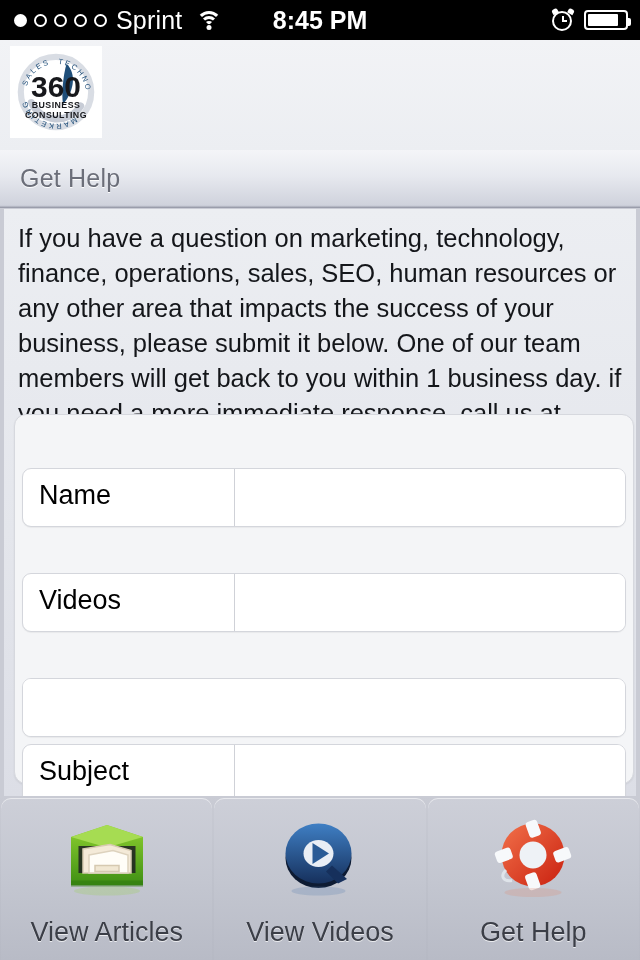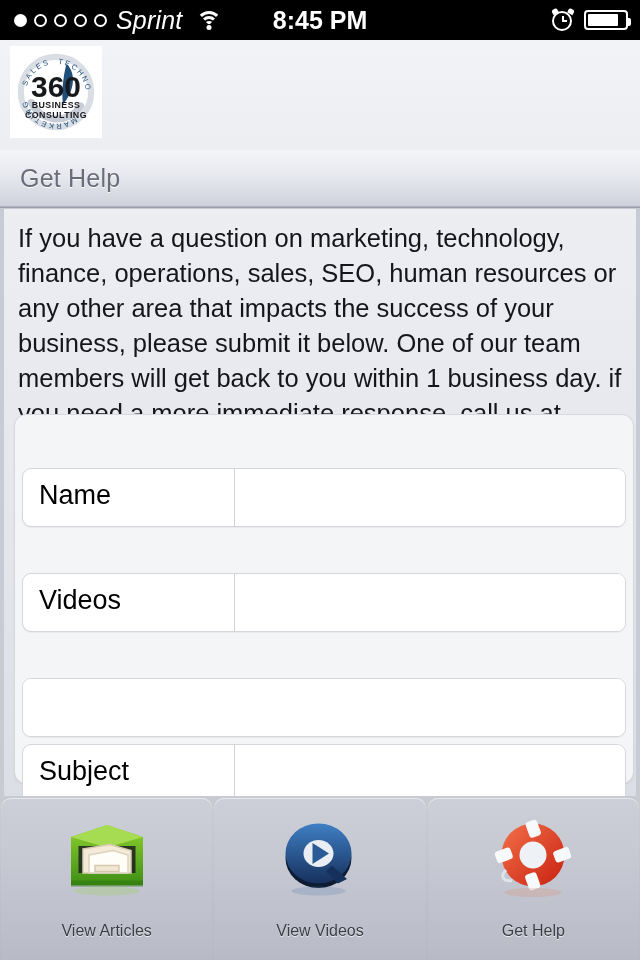--- a/index.html
+++ b/index.html
@@ -10,21 +10,21 @@
     overflow:hidden;
   }
   #app { position:relative; width:640px; height:960px; }
 
   
   .statusbar{
     position:absolute; top:0; left:0; width:640px; height:40px;
     background:#000; color:#fff;
     display:flex; align-items:center;
   }
-  .sb-left{ display:flex; align-items:center; gap:9px; padding-left:14px; flex:1;font-style:italic; }
+  .sb-left{ display:flex; align-items:center; gap:9px; padding-left:14px; flex:1; }
   .dots{ display:flex; align-items:center; gap:7px; }
   .dot{ width:13px; height:13px; border-radius:50%; border:2px solid #fff; }
   .dot.filled{ background:#fff; }
   .carrier{ font-size:25px; letter-spacing:.2px; }
   .wifi{ display:inline-block; width:26px; height:20px; position:relative; margin-left:4px; }
   .wifi i{ position:absolute; left:50%; transform:translateX(-50%); border:3px solid #fff;
            border-bottom-color:transparent; border-left-color:transparent; border-right-color:transparent;
            border-radius:50%; }
   .wifi i:nth-child(1){ width:26px; height:26px; top:1px; }
   .wifi i:nth-child(2){ width:17px; height:17px; top:6px; }
@@ -123,22 +123,22 @@
   .tab{
     flex:1; position:relative;
     background:linear-gradient(180deg,#cdcfd8 0%, #c3c6d0 52%, #b8bbc6 100%);
     border-radius:10px 10px 0 0;
     margin:2px 1px 0 1px;
     display:flex; flex-direction:column; align-items:center; justify-content:flex-start;
     box-shadow:inset 0 1px 0 rgba(255,255,255,.55);
   }
   .tab .ico{ margin-top:18px; width:96px; height:84px; }
   .tab .lbl{
-    position:absolute; bottom:20px;
-    font-size:16px; color:#3b3e47;
+    position:absolute; bottom:12px;
+    font-size:27px; color:#3b3e47;
     text-shadow:0 1px 0 rgba(255,255,255,.7);
     white-space:nowrap;
   }
 </style>
 </head>
 <body>
 
 <div id="app">
 
   <div class="statusbar">

